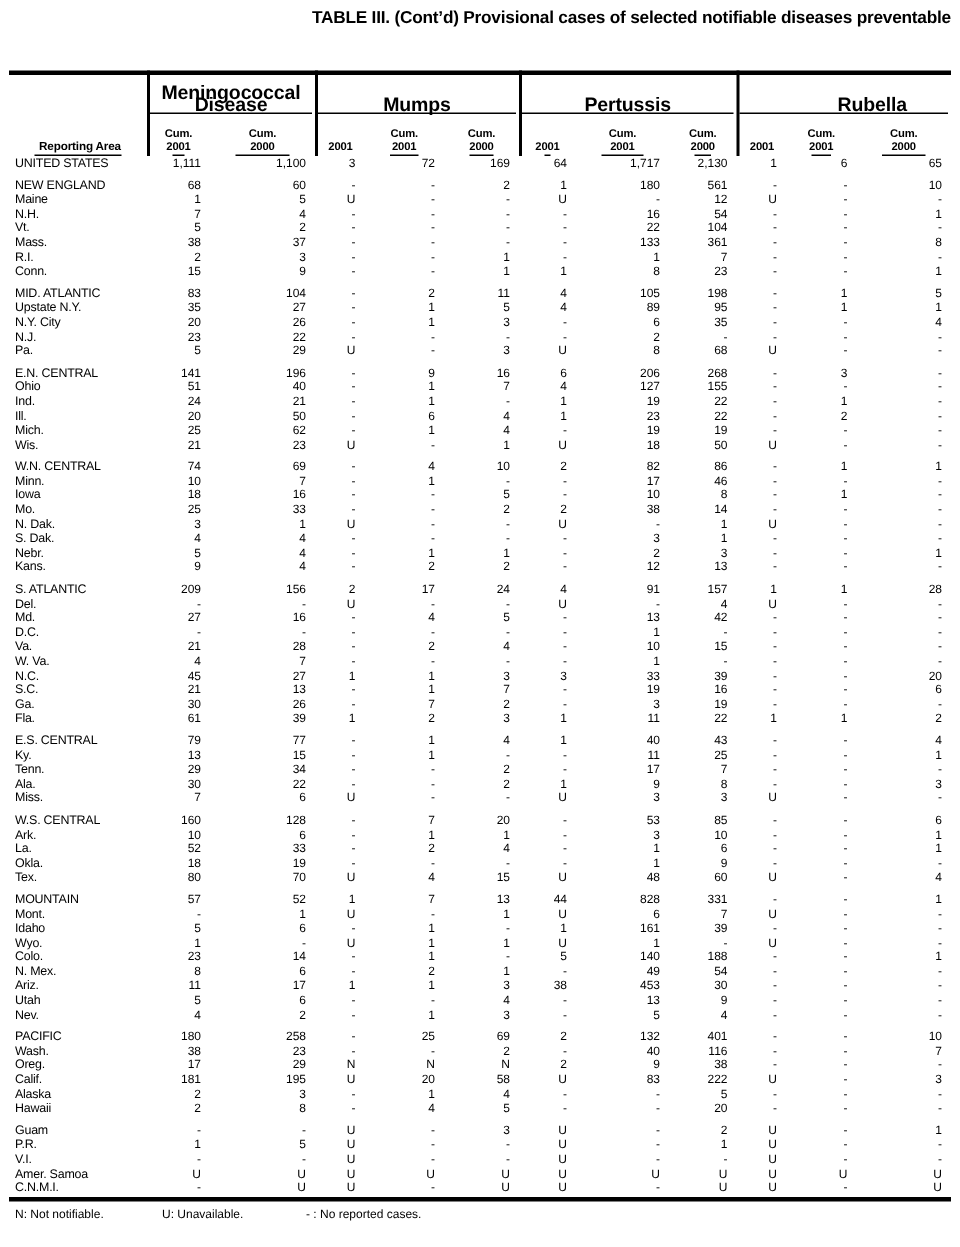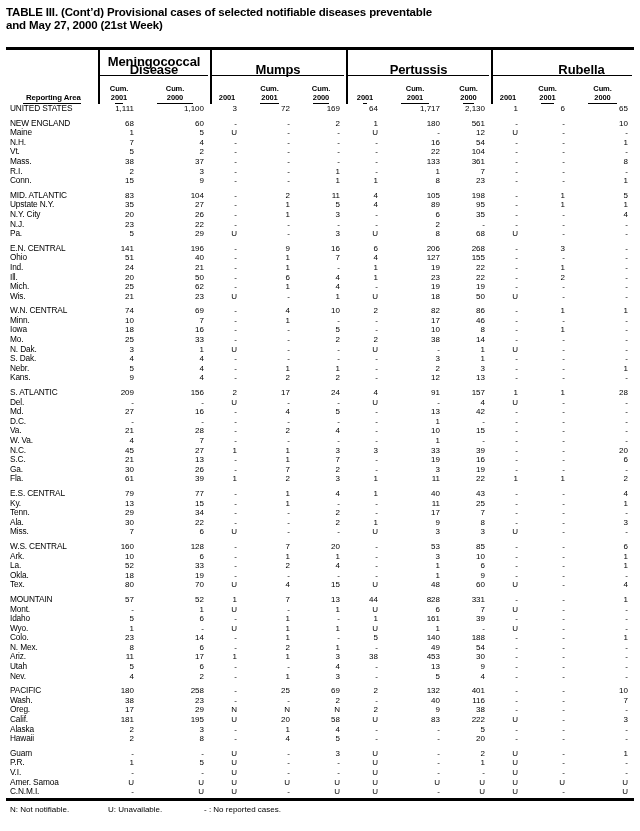--- a/index.html
+++ b/index.html
@@ -1,18 +1,18 @@
 <!DOCTYPE html>
 <html><head>
 <meta charset="utf-8">
 <style>
   html,body { margin:0; padding:0; background:#fff; }
   body { width:640px; height:831px; font-family:"Liberation Sans",sans-serif; color:#000; overflow:hidden; }
   .page { padding:6px 6px 0 6px; }
-  .title { text-align:left; font-weight:bold; font-size:11.5px; line-height:13px; letter-spacing:-0.15px; height:41px; }
+  .title { text-align:right; font-weight:bold; font-size:11.5px; line-height:13px; letter-spacing:-0.15px; height:41px; }
   .tbl { position:relative; width:628px; }
   .thead { position:relative; height:57px; }
   .toprule { position:absolute; top:0; left:0; width:628px; height:3px; background:#000; }
   .vline { position:absolute; top:0; width:2px; height:57px; background:#000; }
   .gl { position:absolute; bottom:29.5px; text-align:center; font-weight:bold; font-size:13px; line-height:8.5px; white-space:pre-line; letter-spacing:-0.1px; }
   .gu { position:absolute; top:27.5px; height:1.5px; background:#000; }
   .subrow { position:absolute; top:29px; left:0; width:628px; height:28px; display:grid;
             grid-template-columns:92px 42px 70px 33px 53px 50px 38px 62px 45px 33px 47px 63px; }
   .sh { display:flex; flex-direction:column; justify-content:flex-end; align-items:center;
         border-bottom:1.5px solid #000; margin:0 17px; font-weight:bold; font-size:7.5px;
@@ -28,21 +28,20 @@
   .footnotes { font-size:8px; padding:4px 0 0 4px; white-space:nowrap; }
   .fn1 { display:inline-block; width:98px; }
   .fn2 { display:inline-block; width:96px; }
 </style>
 </head>
 <body>
 
 <div class="page">
   <div class="title">
     <div>TABLE III. (Cont’d) Provisional cases of selected notifiable diseases preventable</div>
-    <div>and May 27, 2000 (21st Week)</div>
   </div>
 
   <div class="tbl">
     <div class="thead" id="thead">
       <div class="toprule"></div>
       <div class="subrow" id="subrow">
           <div class="sh corner">Reporting Area</div>
           <div class="sh">Cum.
 2001</div>
           <div class="sh">Cum.

